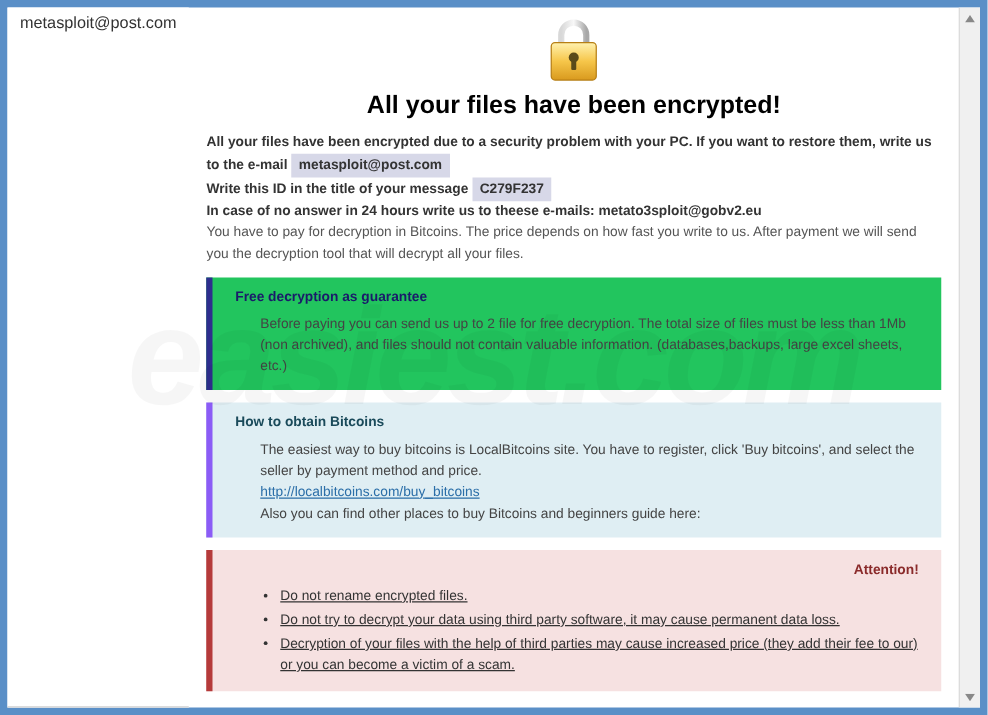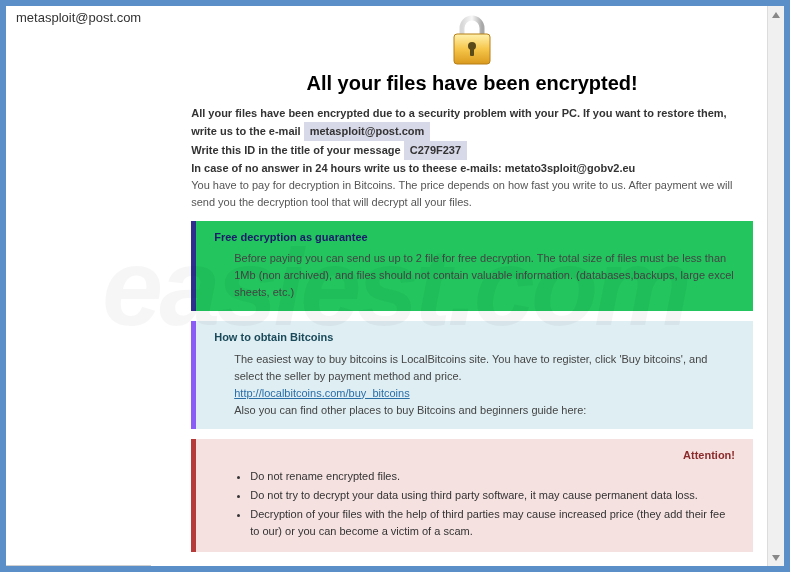--- a/index.html
+++ b/index.html
@@ -22,21 +22,20 @@
       background: #fff;
       border-bottom: 1px solid #d0d0d0;
       padding: 4px 10px;
       font-size: 13px;
       color: #333;
     }
     .content-wrap {
       flex: 1;
       display: flex;
       overflow: hidden;
-      margin-left: 26px;
     }
     .content {
       flex: 1;
       padding: 8px 14px 14px 14px;
       font-size: 11px;
       color: #333;
       overflow: hidden;
     }
     .scrollbar {
       width: 17px;
@@ -83,21 +82,21 @@
     .panel-title { font-weight: bold; margin-bottom: 4px; }
     .panel-body { padding-left: 20px; color: #444; }
     .panel.blue { background: #22c55e; border-left: 5px solid #2e2e8e; }
     .panel.blue .panel-title { color: #1a1a6a; }
     .panel.cyan { background: #dfeef3; border-left: 5px solid #8b5cf6; }
     .panel.cyan .panel-title { color: #1a4a5a; }
     .panel.red { background: #f6e1e1; border-left: 5px solid #b53a3a; }
     .panel.red .panel-title { color: #8a2a2a; text-align: right; }
     .link { color: #2a6ea8; text-decoration: underline; cursor: pointer; }
     .bullets { list-style: disc; padding-left: 36px; color: #333; }
-    .bullets li { margin: 2px 0; }
+    .bullets li { margin: 2px 0; text-decoration: underline; }
     .watermark {
       position: fixed;
       top: 50%; left: 50%;
       transform: translate(-50%, -50%);
       font-size: 110px;
       font-style: italic;
       font-weight: bold;
       color: rgba(0,0,0,0.035);
       pointer-events: none;
       white-space: nowrap;

